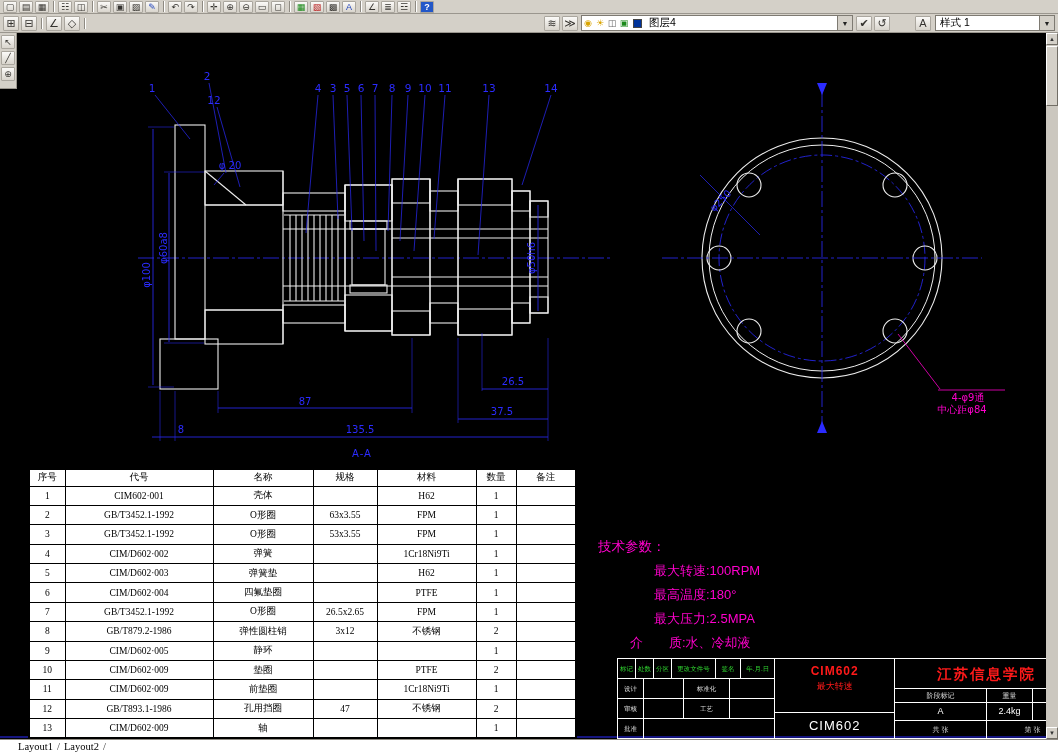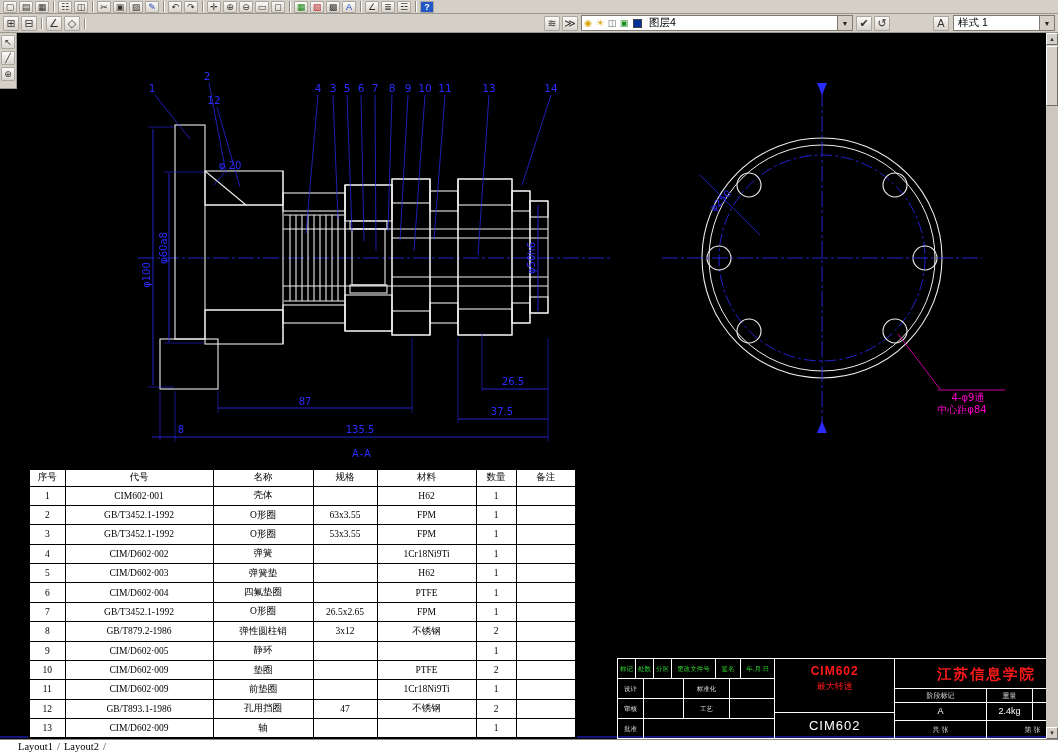--- a/index.html
+++ b/index.html
@@ -21,21 +21,21 @@
   .icon.help{ background:#2257c8; color:#fff; font-weight:bold; }
   .sep { width:1px; height:11px; background:#8e8a82; box-shadow:1px 0 0 #fff; margin:0 3px; }
   .grp { display:flex; align-items:center; }
   .layer-area { position:absolute; left:543px; top:1px; display:flex; align-items:center; gap:2px; }
   .style-area { position:absolute; right:3px; top:1px; display:flex; align-items:center; gap:3px; }
   .combo { display:flex; align-items:center; background:#fff; border:1px solid #7e7a72; height:16px; }
   .combo .cval { flex:1; font-size:10.5px; padding-left:4px; color:#000; white-space:nowrap; overflow:hidden; }
   .combo .drop { width:15px; height:100%; background:#d4d0c8; border-left:1px solid #7e7a72;
         display:flex; align-items:center; justify-content:center; font-size:7px; color:#222; }
   .combo.layer { width:272px; }
-  .combo.style { width:102px; }
+  .combo.style { width:120px; }
   .mini { width:12px; text-align:center; font-size:9px; }
   .c-yellow{ color:#d9a400; } .c-green{ color:#1a8a1a; } .c-gray{ color:#666; }
   .swatch { width:9px; height:9px; margin:0 3px; border:1px solid #444; background:#003399; }
 
   
   .leftbar { position:absolute; left:0; top:33px; width:17px; height:56px; background:#d4d0c8;
         border-right:1px solid #9a968e; border-bottom:1px solid #9a968e;
         display:flex; flex-direction:column; align-items:center; padding-top:1px; z-index:5; }
   .leftbar .icon { margin:1px 0; width:14px; height:14px; }
 
@@ -498,20 +498,27 @@
               <td>轴</td>
               <td></td>
               <td></td>
               <td>1</td>
               <td></td>
             </tr>
           </tbody>
       </table>
     </div>
 
+    <div class="tech">
+      <div class="tp-title">技术参数：</div>
+      <div class="tp-line">最大转速:100RPM</div>
+      <div class="tp-line">最高温度:180°</div>
+      <div class="tp-line">最大压力:2.5MPA</div>
+      <div class="tp-line l4">介　　质:水、冷却液</div>
+    </div>
 
     <div class="tblock">
       <div class="tb-left">
         <div class="tb-lrow r1">
           <span style="width:18px">标记</span>
           <span style="width:18px">处数</span>
           <span style="width:18px">分区</span>
           <span style="width:44px">更改文件号</span>
           <span style="width:25px">签名</span>
           <span style="flex:1">年.月.日</span>

